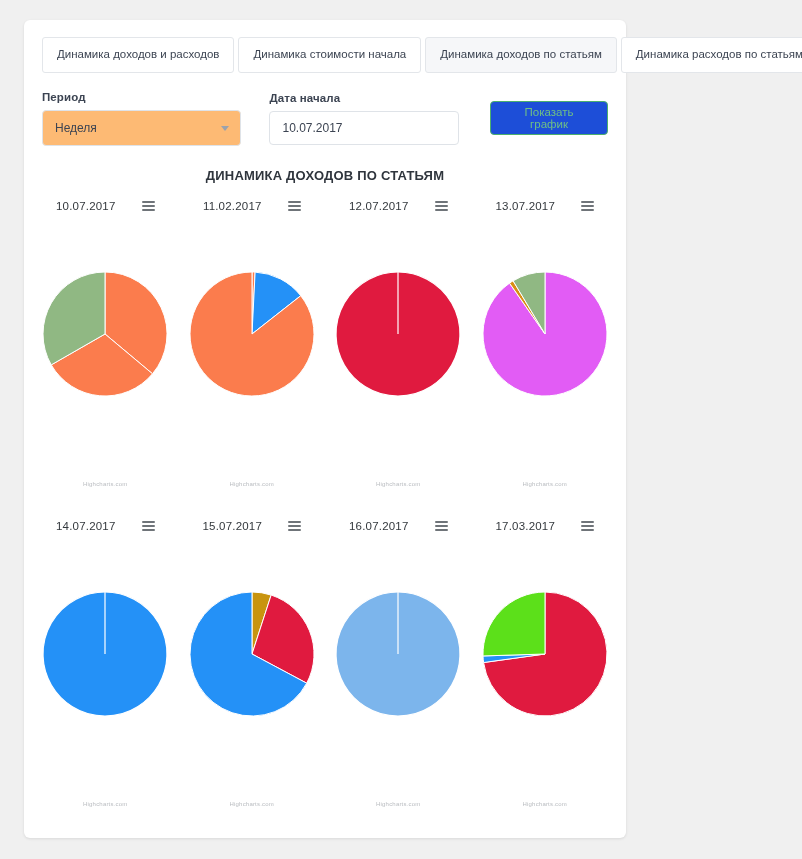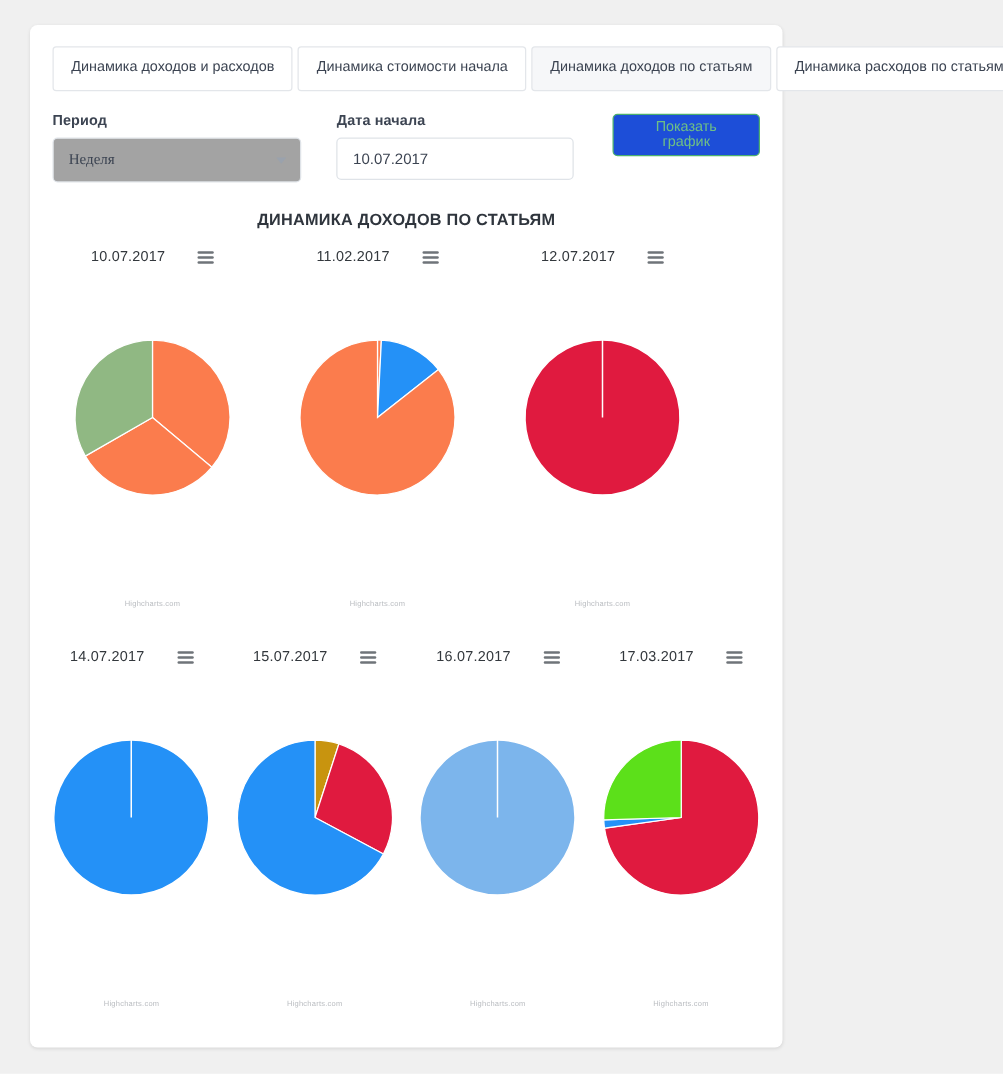--- a/index.html
+++ b/index.html
@@ -46,21 +46,21 @@
   }
   .tab.active {
     background: #f6f7f9;
     color: #3c4452;
     border-color: #e3e6ea;
   }
 
   
   .controls {
     display: flex;
-    align-items: flex-start;
+    align-items: center;
     padding: 18px 18px 0 18px;
     gap: 0;
     border-radius: 11px;
   }
   .field {
     display: flex;
     flex-direction: column;
   }
   .field-period { width: 240px; margin-right: 28px; }
   .field-date   { width: 228px; margin-right: 31px; }
@@ -70,25 +70,24 @@
     font-weight: bold;
     color: #3c4452;
     margin-bottom: 7px;
     letter-spacing: 0.1px;
   }
   .select-box {
     position: relative;
     height: 34px;
     border: 1px solid #dfe3e8;
     border-radius: 4px;
-    background: #a3a3a3;
+    background: #fdba74;
     display: flex;
     align-items: center;
     cursor: pointer;
-    font-family: Liberation Serif, serif;
   }
   .select-value {
     font-size: 12px;
     color: #3c4452;
     padding-left: 12px;
   }
   .caret {
     position: absolute;
     right: 11px;
     top: 50%;
@@ -273,20 +272,38 @@
         </div>
         <div class="pie-wrap">
             <svg width="132" height="132" viewBox="0 0 132 132">
               <path d="M 66 4 A 62 62 0 1 1 65.99 4 Z" fill="#e01a3f" stroke="#ffffff" stroke-width="1.2"></path>
               <line x1="66" y1="66" x2="66" y2="4" stroke="#ffffff" stroke-width="1.2"></line>
             </svg>
           </div>
         <div class="credit">Highcharts.com</div>
       </div>
 
+      <div class="cell">
+        <div class="cell-head">
+          <span class="cell-date">13.07.2017</span>
+          <span class="burger">
+              <span></span>
+              <span></span>
+              <span></span>
+            </span>
+        </div>
+        <div class="pie-wrap">
+            <svg width="132" height="132" viewBox="0 0 132 132">
+              <path d="M 66 66 L 66 4 A 62 62 0 1 1 30.509208213135345 15.162969221821974 Z" fill="#e25cf5" stroke="#ffffff" stroke-width="1"></path>
+              <path d="M 66 66 L 30.509208213135345 15.162969221821974 A 62 62 0 0 1 34.104748905546586 12.83334731599357 Z" fill="#d98e14" stroke="#ffffff" stroke-width="1"></path>
+              <path d="M 66 66 L 34.104748905546586 12.83334731599357 A 62 62 0 0 1 65.99999999999993 4 Z" fill="#90b883" stroke="#ffffff" stroke-width="1"></path>
+            </svg>
+          </div>
+        <div class="credit">Highcharts.com</div>
+      </div>
     </div>
 
     <div class="row">
       <div class="cell">
         <div class="cell-head">
           <span class="cell-date">14.07.2017</span>
           <span class="burger">
               <span></span>
               <span></span>
               <span></span>

